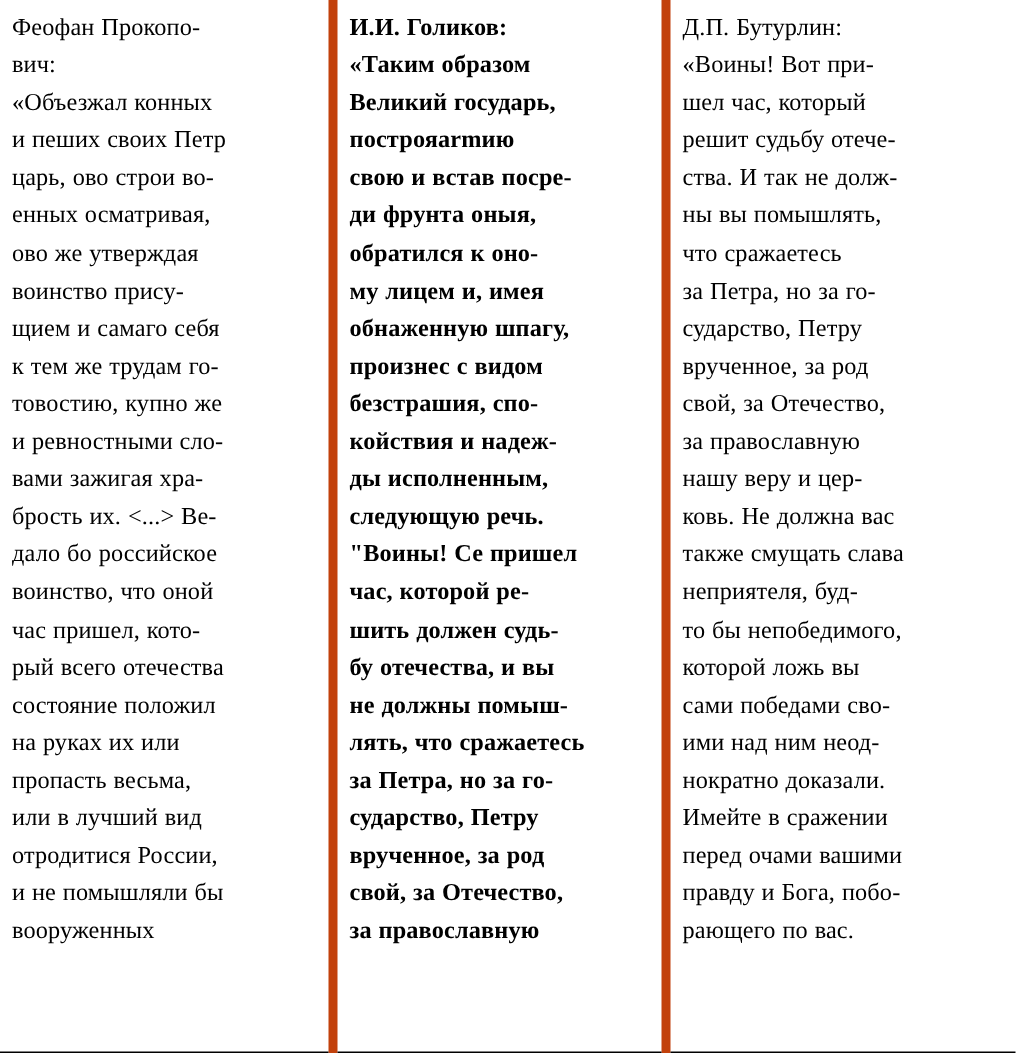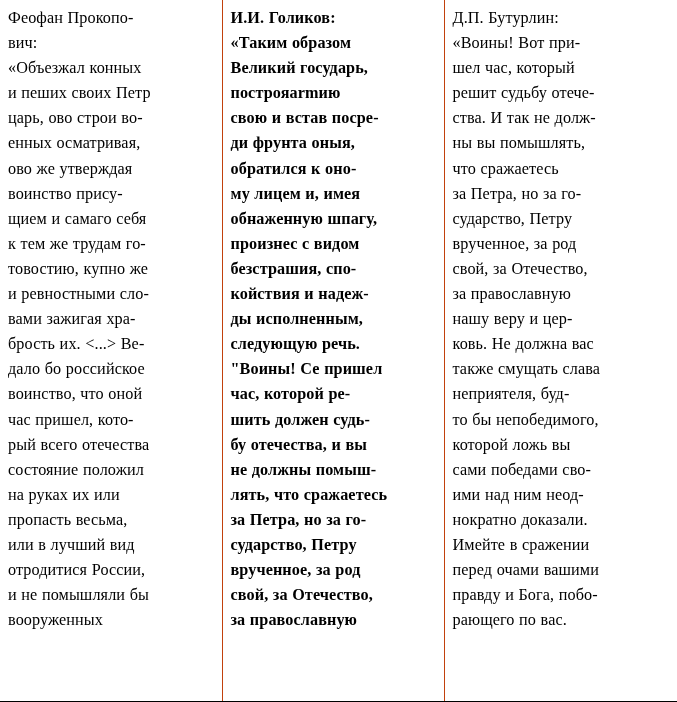--- a/index.html
+++ b/index.html
@@ -23,21 +23,21 @@
   table.quote-table {
     border-collapse: collapse;
     width: 677px;
     height: 702px;
     table-layout: fixed;
   }
   table.quote-table td {
     vertical-align: top;
     padding: 6px 8px 4px 8px;
     box-sizing: border-box;
-    border-right: 1px solid #c2410c;
+    border-right: 6px solid #c2410c;
     border-bottom: 1px solid #000000;
   }
   table.quote-table td.col-1 { width: 222px; }
   table.quote-table td.col-2 { width: 222px; font-weight: bold; }
   table.quote-table td.col-3 { width: 252px; border-right: none; }
   .cell-text {
     font-size: 16.2px;
     line-height: 25.1px;
     letter-spacing: 0.1px;
     text-align: left;

